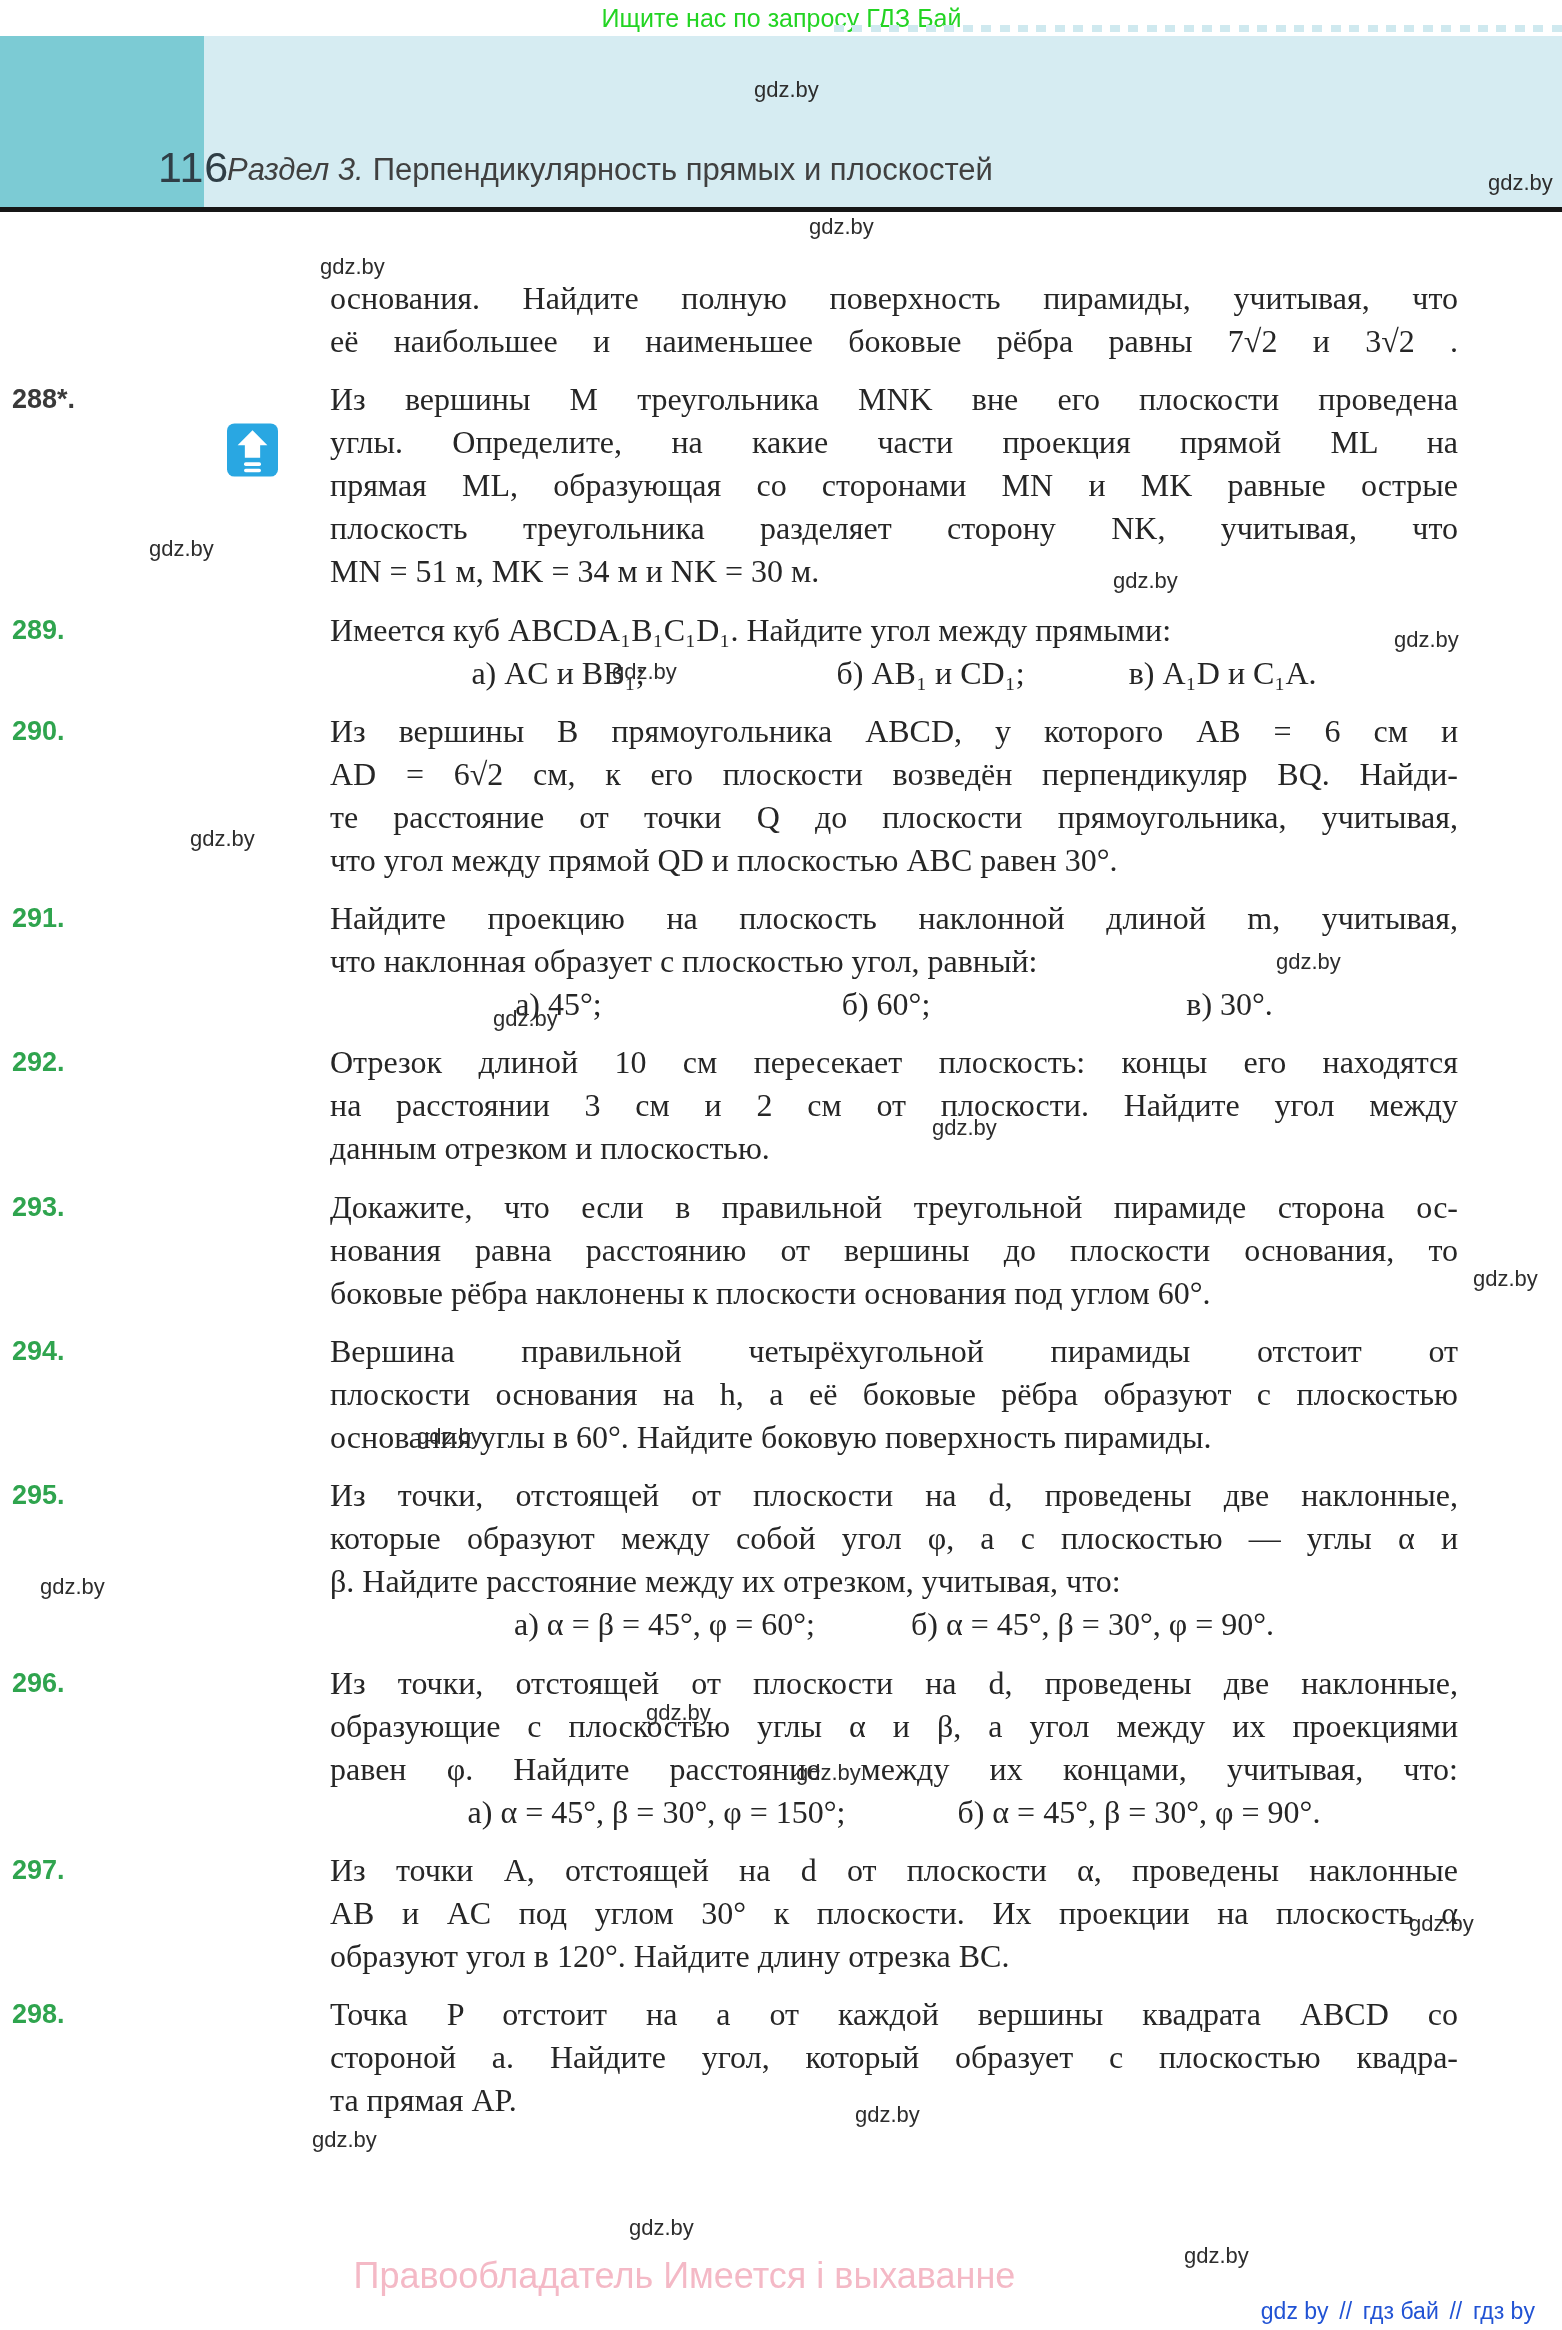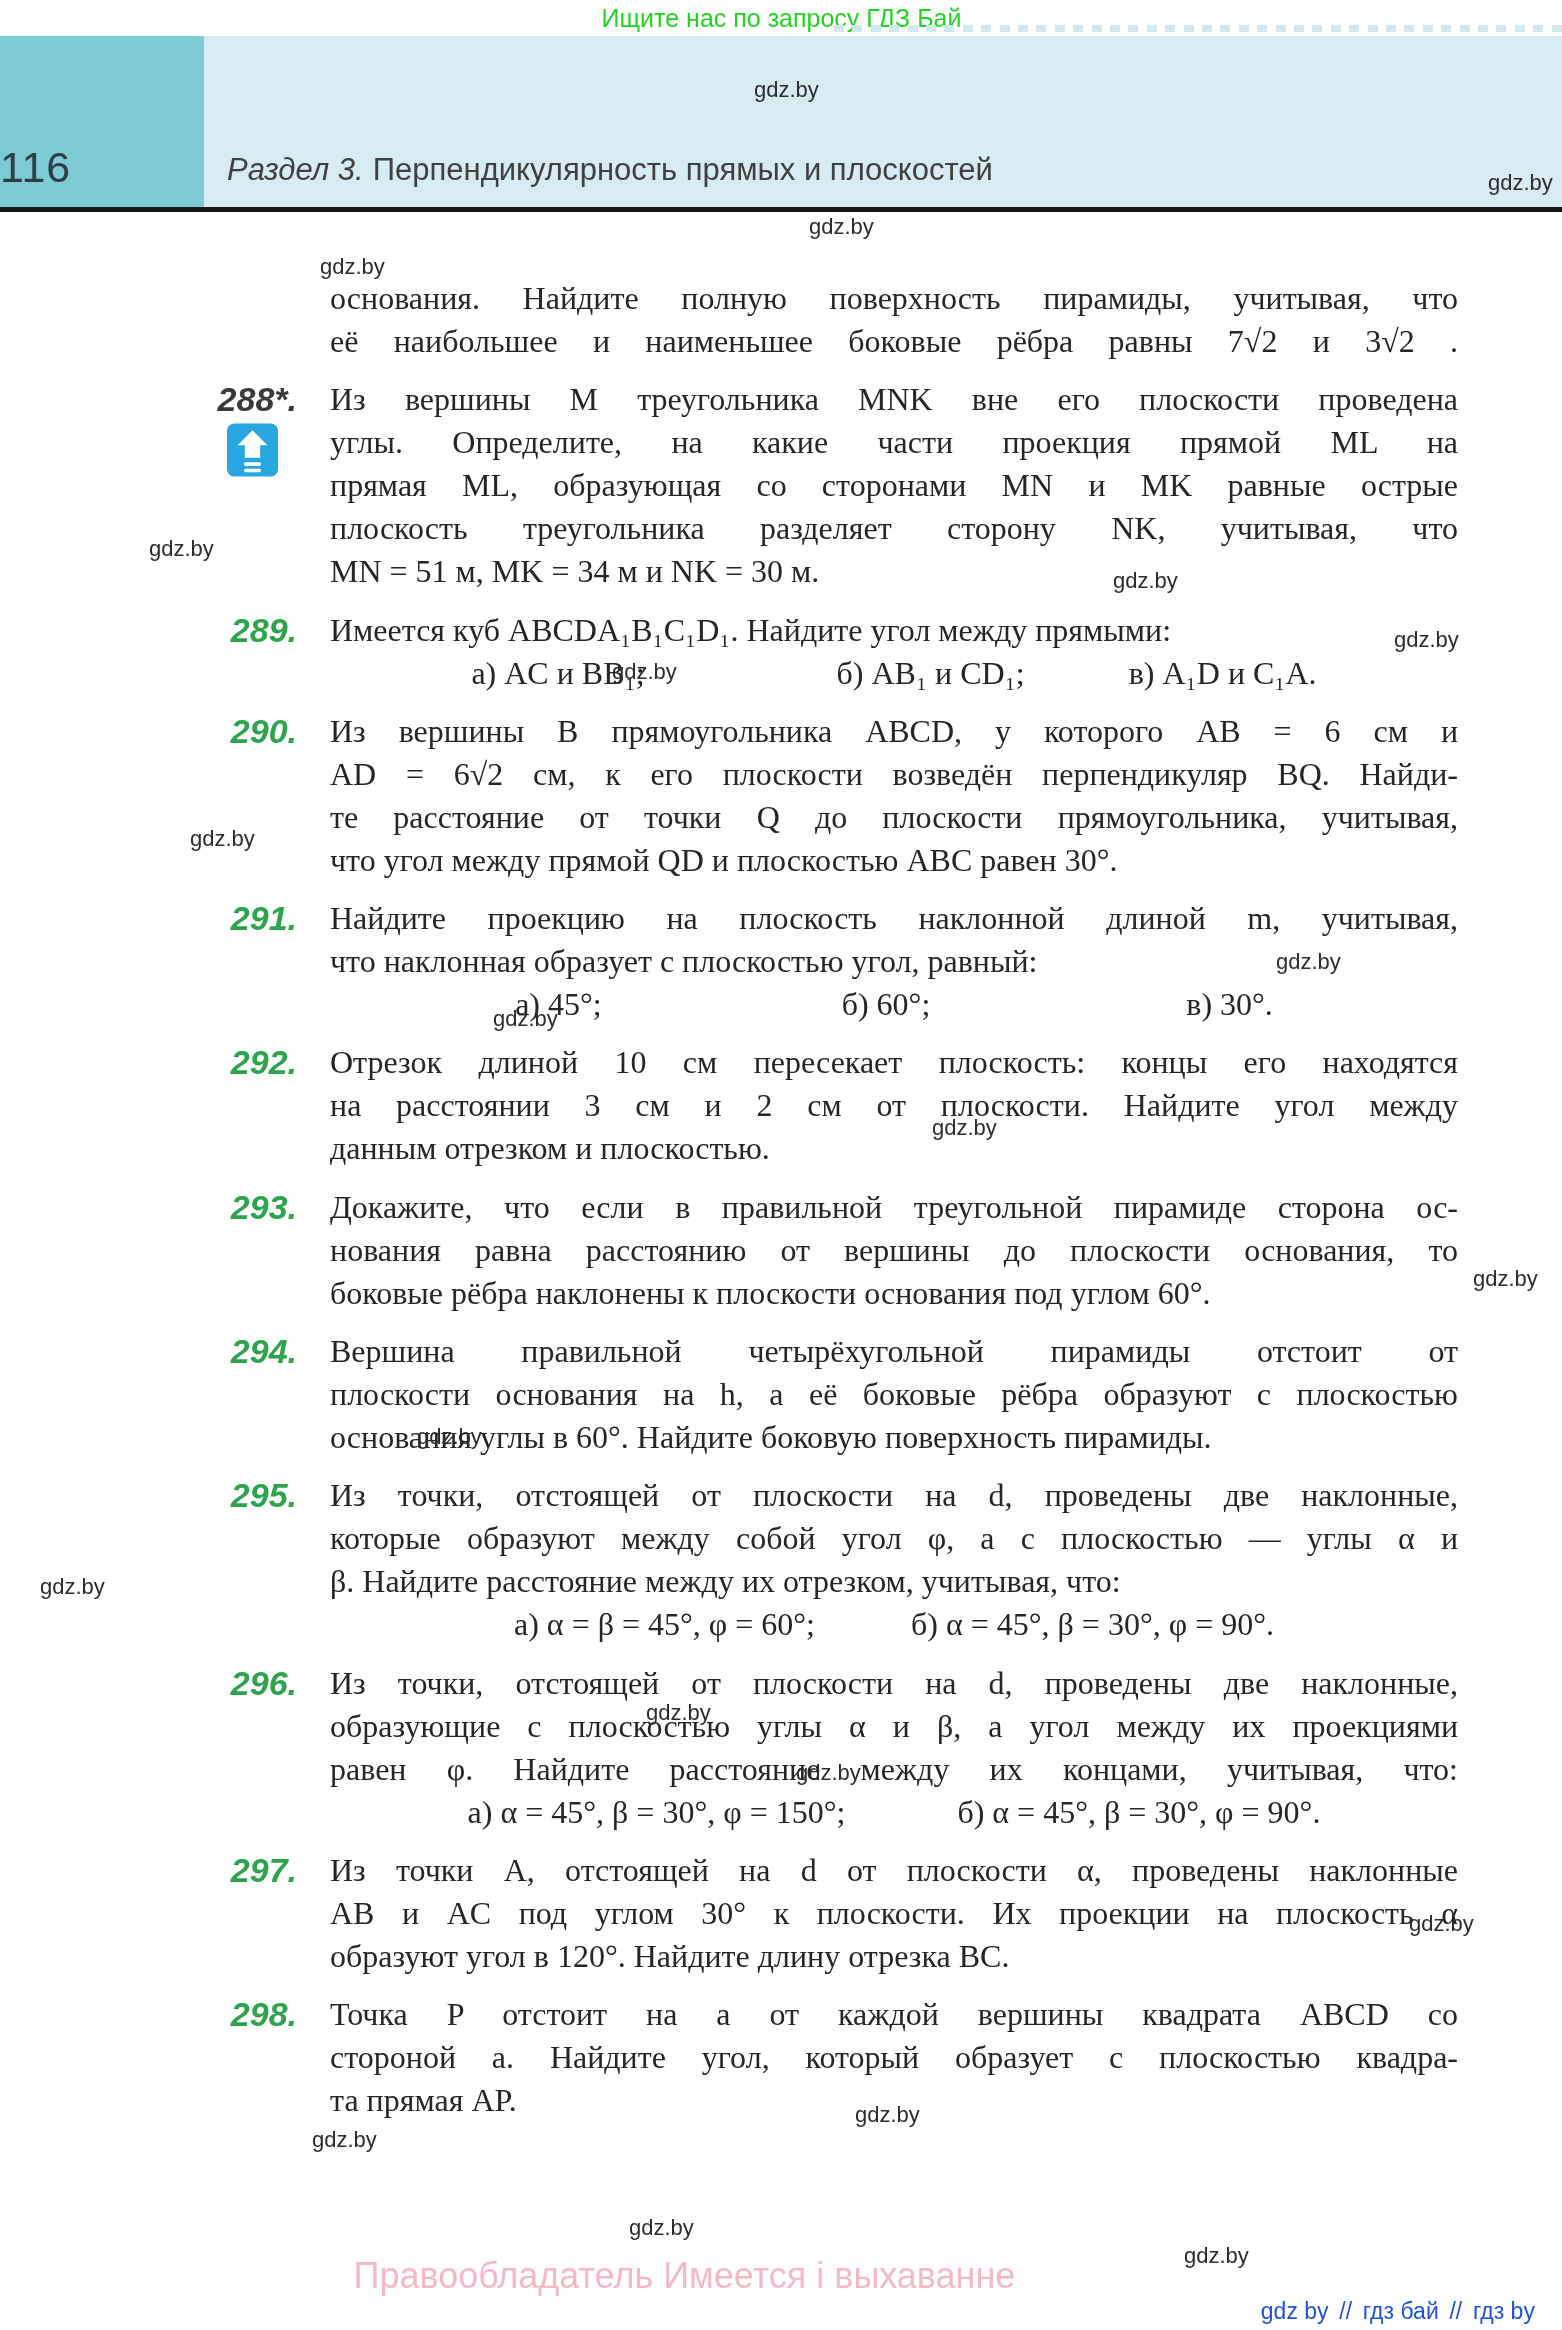--- a/index.html
+++ b/index.html
@@ -11,36 +11,36 @@
           font-family:"Liberation Sans","DejaVu Sans",sans-serif;
           font-size:25px;color:var(--banner_green);}
 
   
   .dotted{position:absolute;top:25px;left:834px;width:729px;height:6.9px;
           background:repeating-linear-gradient(90deg,var(--dot_blue) 0 10px,transparent 10px 18.4px);}
 
   
   .header-band{position:absolute;top:36px;left:0;width:1563px;height:171px;background:var(--header_light);}
   .pagenum-block{position:absolute;top:0;left:0;width:204px;height:171px;background:var(--header_teal);}
-  .page-number{position:absolute;top:107px;left:0;width:204px;text-align:left;
+  .page-number{position:absolute;top:107px;left:0;width:204px;text-align:right;
                font-family:"Liberation Sans","DejaVu Sans",sans-serif;
-               font-size:43px;color:#2f3e46;letter-spacing:0.8px;}
+               font-size:43px;color:#2f3e46;letter-spacing:0.8px;padding-left:25px;}
   .header-title{position:absolute;top:116px;left:227px;white-space:nowrap;
                 font-family:"Liberation Sans","DejaVu Sans",sans-serif;
                 font-size:31px;color:#404040;font-weight:500;}
   .header-title .sec-label{font-style:italic;margin-right:9.2px;}
   .rule{position:absolute;top:207px;left:0;width:1563px;height:5.4px;background:var(--rule_black);}
 
   
   .content{position:absolute;top:277px;left:12px;width:1446px;}
   .problem{display:flex;align-items:flex-start;}
   .problem + .problem{margin-top:15.3px;}
-  .pnum{flex:none;width:285px;text-align:right;
+  .pnum{flex:none;width:285px;
         font-family:"Liberation Sans","DejaVu Sans",sans-serif;
-        font-weight:bold;font-size:34px;line-height:43px;color:var(--number_green);font-style:italic;}
+        font-weight:bold;font-size:27px;line-height:43px;color:var(--number_green);}
   .pnum.dark .pnum-text{color:#3a3a3a;}
   .task-icon{display:block;width:51px;height:54px;margin:1.5px 19px 0 auto;}
   .pbody{flex:none;width:1128px;margin-left:33px;
          font-size:32px;line-height:43px;color:var(--text_dark);}
   .line{text-align:justify;text-align-last:justify;}
   .line.left{text-align:left;text-align-last:auto;}
   .line.opts{white-space:pre;text-align:center;text-align-last:auto;}
 
   
   .wm{position:absolute;font-family:"Liberation Sans","DejaVu Sans",sans-serif;

